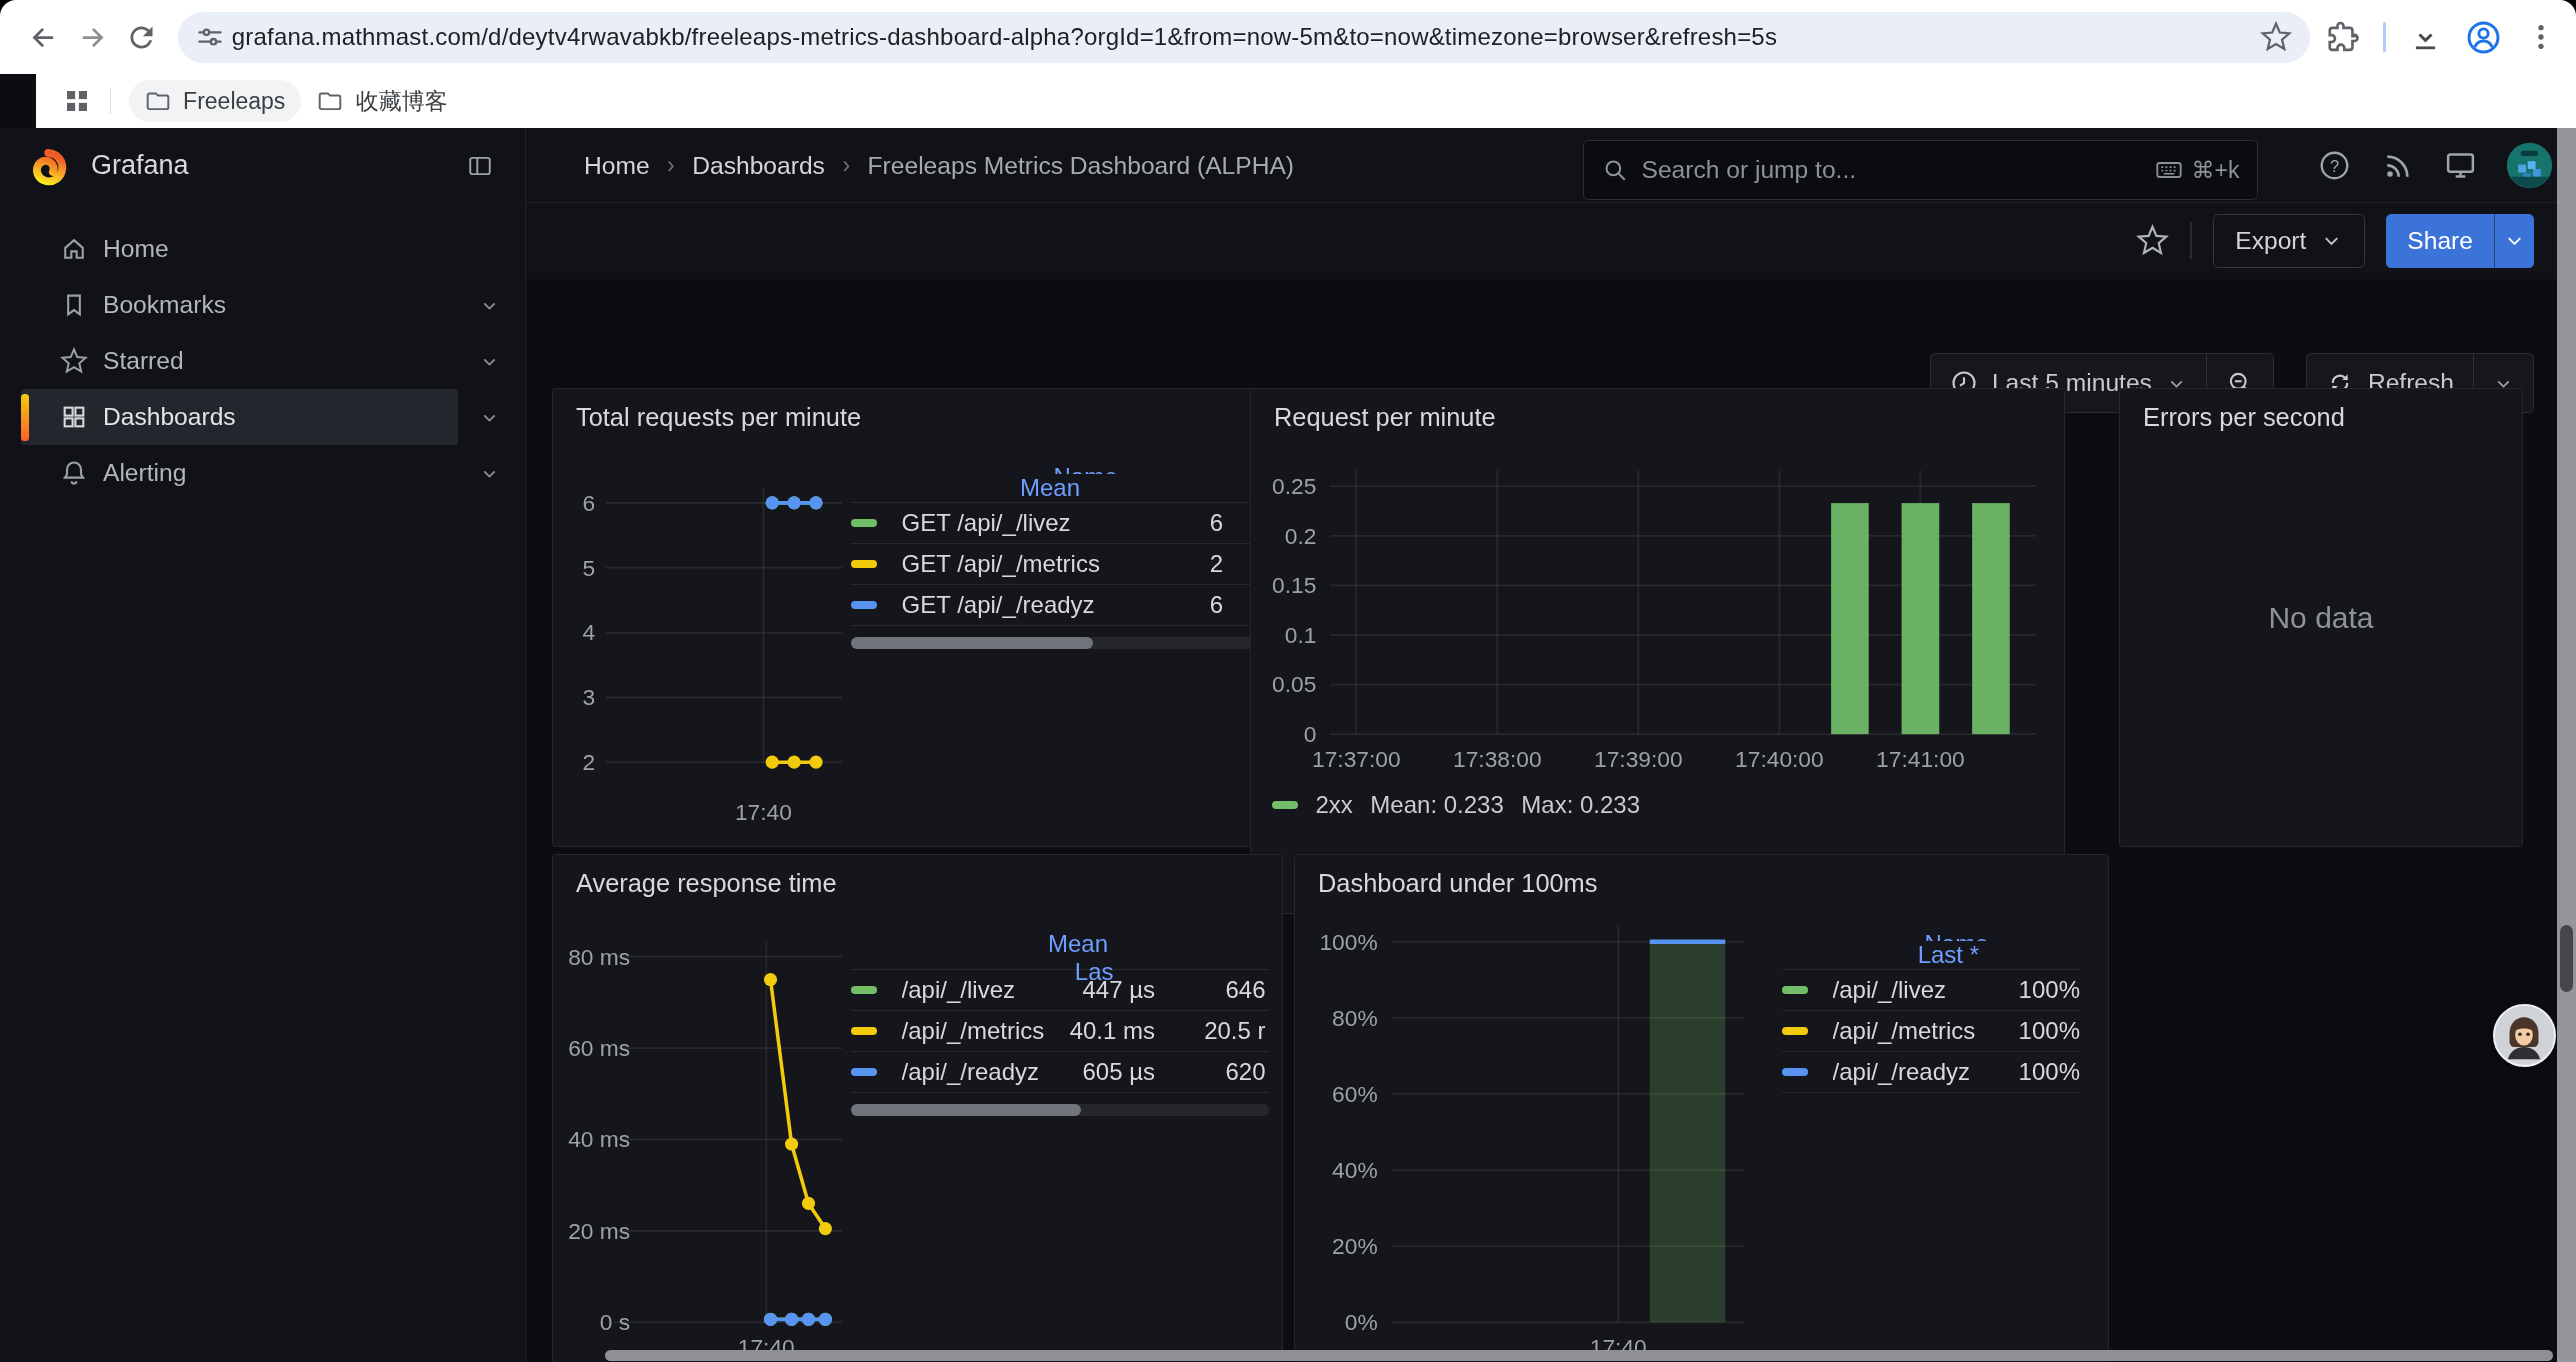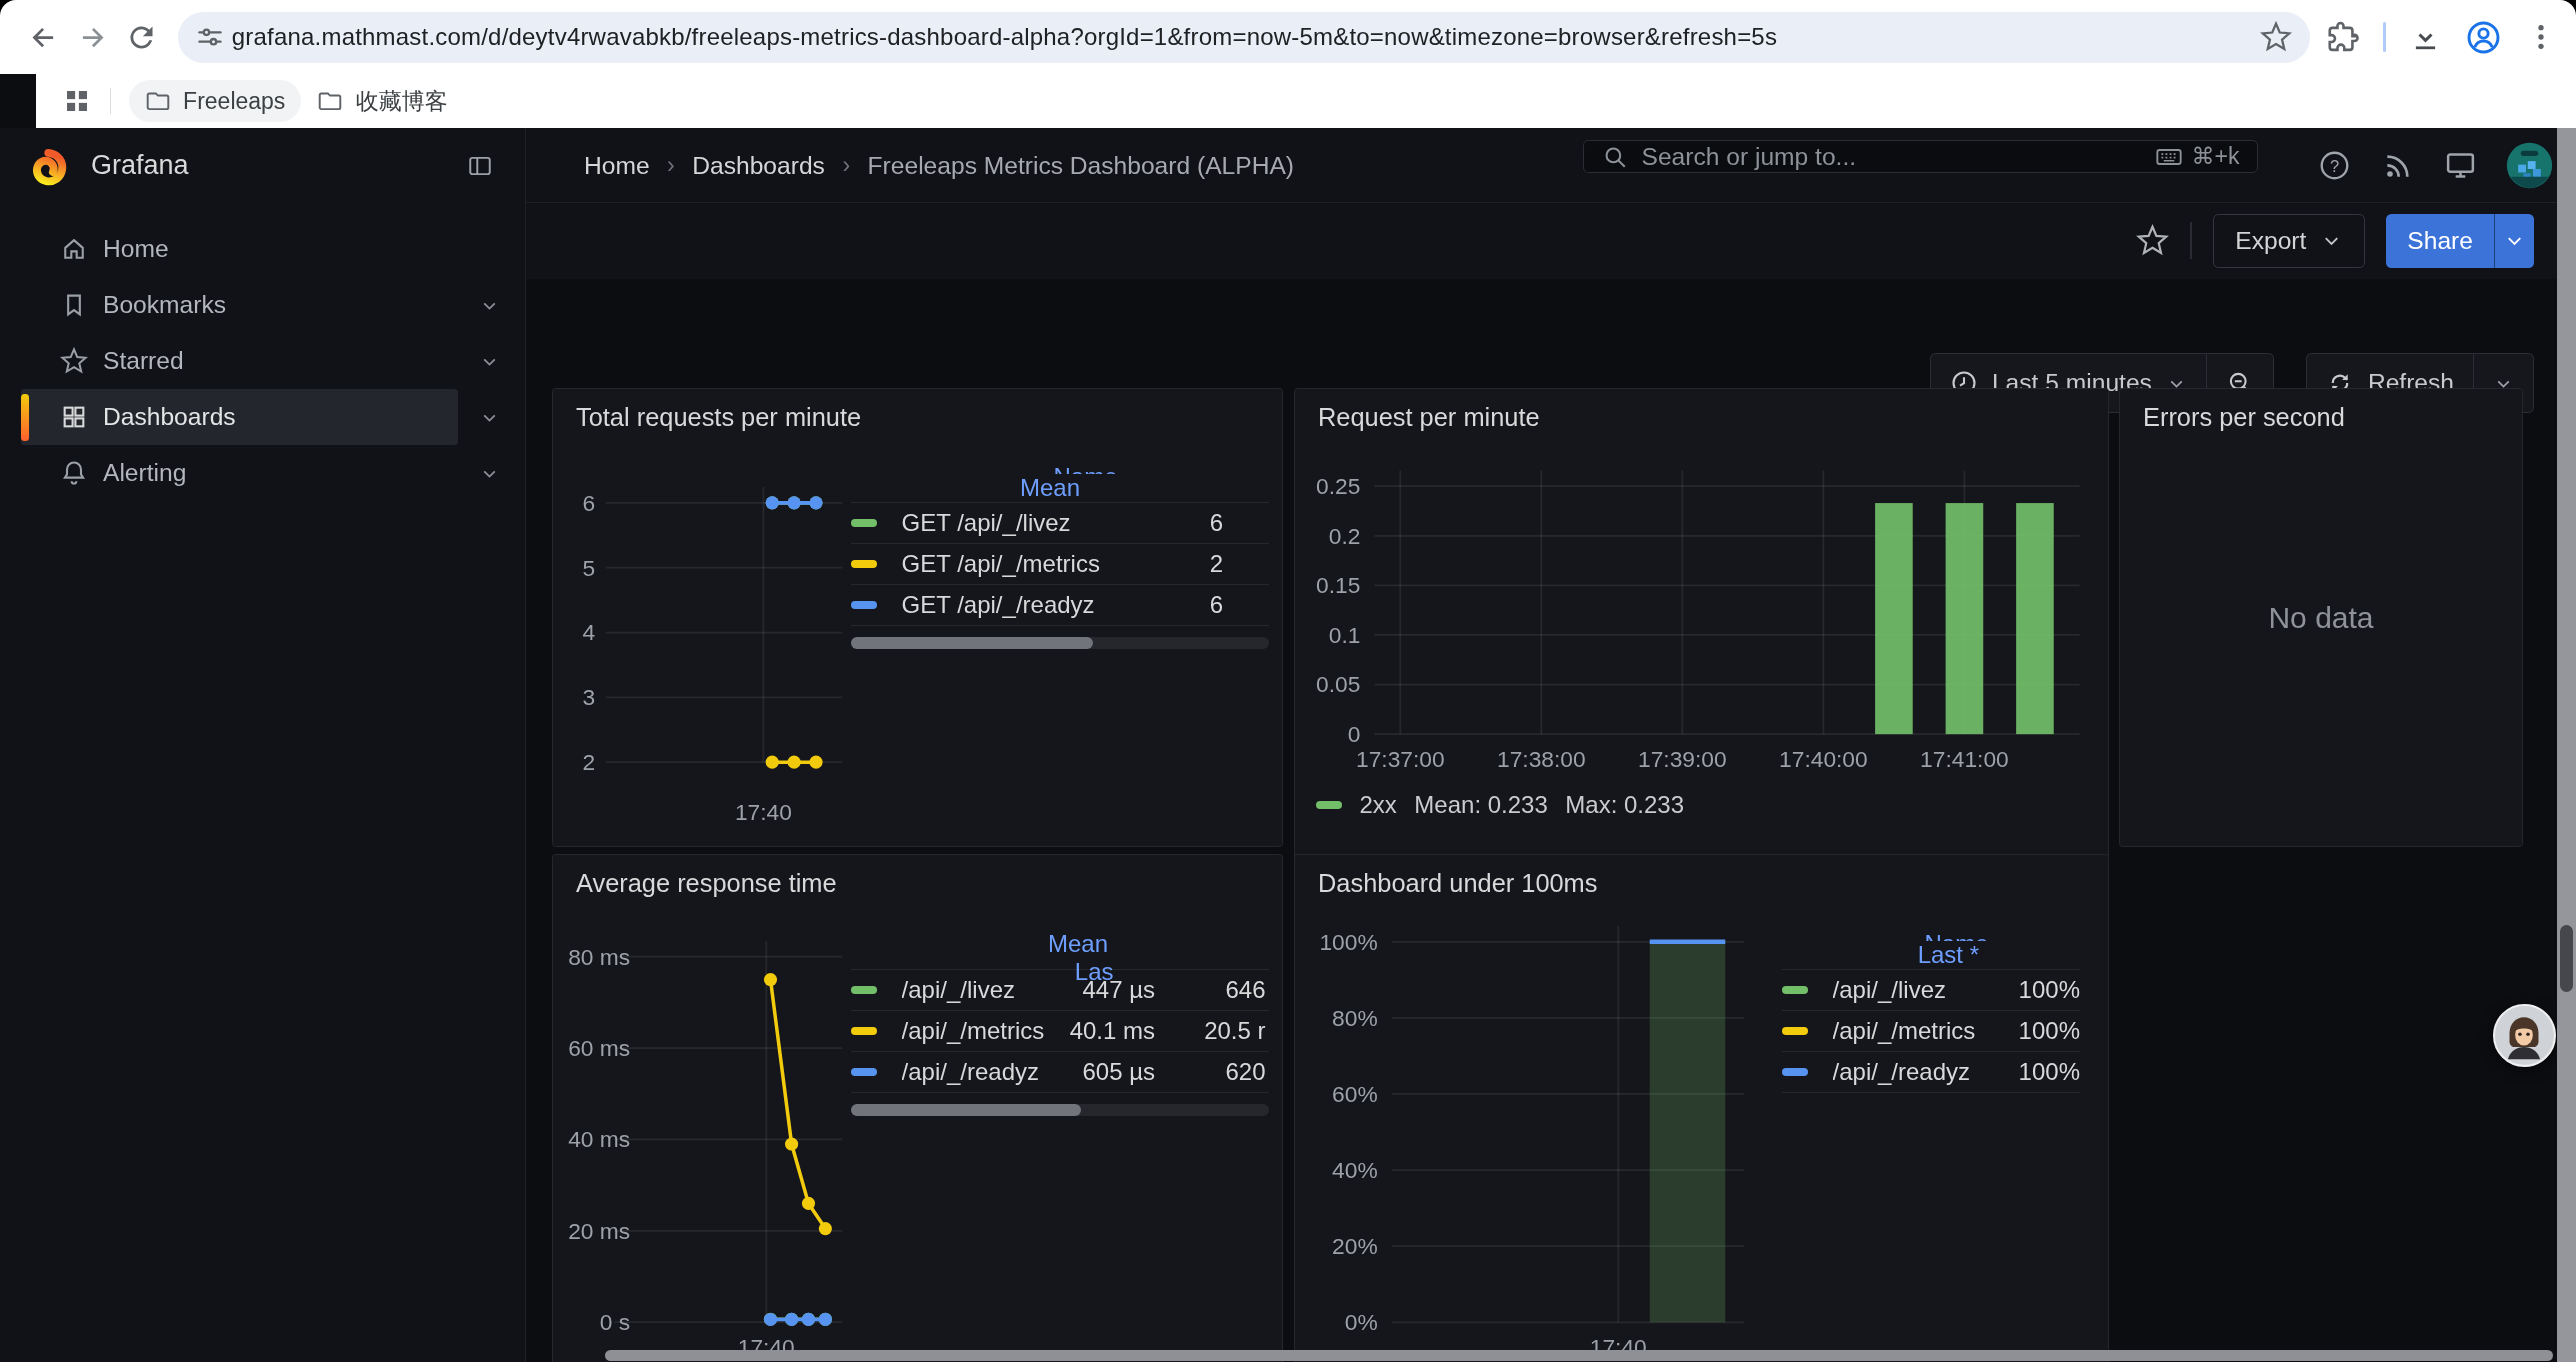--- a/index.html
+++ b/index.html
@@ -49,21 +49,21 @@
   .nav-item .nchev { position:absolute; right:24.6px; width:21px; height:21px; }
 
   .main { position:absolute; left:526px; top:0; right:0; bottom:0; }
   .topnav { position:absolute; left:0; right:0; top:0; height:75px; background:#111217;
     border-bottom:0.9px solid #1f2127; }
   .breadcrumbs { position:absolute; left:58px; top:0; height:75px; display:flex; align-items:center;
     gap:17.5px; font-size:24.6px; }
   .crumb { color:#d5d6d8; white-space:nowrap; }
   .crumb.current { color:#a6aab0; }
   .crumb-sep { color:#6f737a; font-size:23px; }
-  .searchbox { position:absolute; left:1057px; top:12.3px; width:675px; height:33px; background:#0b0c10;
+  .searchbox { position:absolute; left:1057px; top:12.3px; width:675px; height:60px; background:#0b0c10;
     border:0.9px solid #2c2e35; border-radius:5.3px; display:flex; align-items:center; padding:0 17.5px; gap:14px; }
   .search-ph { flex:1; font-size:24.6px; color:#8d9198; white-space:nowrap; overflow:hidden; }
   .search-kbd { display:flex; align-items:center; gap:8.8px; color:#8d9198; font-size:23px; }
   .nav-icons { position:absolute; right:23px; top:0; height:75px; display:flex; align-items:center; gap:28px; }
   .nav-ic { width:35px; height:35px; display:flex; align-items:center; justify-content:center; }
 
   .subbar { position:absolute; left:0; right:0; top:75px; height:75px; background:#111217;
     display:flex; align-items:center; justify-content:flex-end; padding-right:42px; gap:21px; }
   .vdiv { width:1.8px; height:37px; background:#2a2c33; }
   .export-btn { height:54px; padding:0 21px; border:0.9px solid #35373e; border-radius:5.3px;
@@ -75,21 +75,21 @@
 
   .canvas { position:absolute; left:0; right:0; top:151px; bottom:0; background:#0c0d11; overflow:hidden; }
   .timebar { position:absolute; top:30px; right:42px; display:flex; gap:32px;margin-top:44px; }
   .tgroup { display:flex; height:60px; background:#16171d; border:0.9px solid #2c2e35; border-radius:5.3px; }
   .tseg { display:flex; align-items:center; gap:14px; padding:0 19px; color:#c7c9cd; font-size:24.6px; white-space:nowrap; }
   .tseg + .tseg { border-left:0.9px solid #2c2e35; }
   .tseg svg { flex:none; }
 
   .panel { position:absolute; background:#15161b; border:0.9px solid #25272d; border-radius:3.5px; overflow:hidden; }
   .panel.p1 { left:26px;   top:109px; width:731px; height:459px; }
-  .panel.p2 { left:768px;  top:109px; width:815px; height:526px; }
+  .panel.p2 { left:724px;  top:109px; width:815px; height:526px; }
   .panel.p3 { left:1593px; top:109px; width:404px; height:459px; }
   .panel.p4 { left:26px;   top:575px; width:731px; height:526px; }
   .panel.p5 { left:768px;  top:575px; width:815px; height:526px; }
   .panel-title { position:absolute; left:23px; top:14px; font-size:25.4px; font-weight:500; color:#d8d9da; z-index:3; }
   .chart-mount { position:absolute; inset:0; }
   .nodata { position:absolute; inset:0; display:flex; align-items:center; justify-content:center;
     font-size:30px; color:#8f9399; }
 
   .legend { position:absolute; font-size:24px; color:#d8d9da; }
   .legend-header, .legend-row { display:flex; align-items:center;

